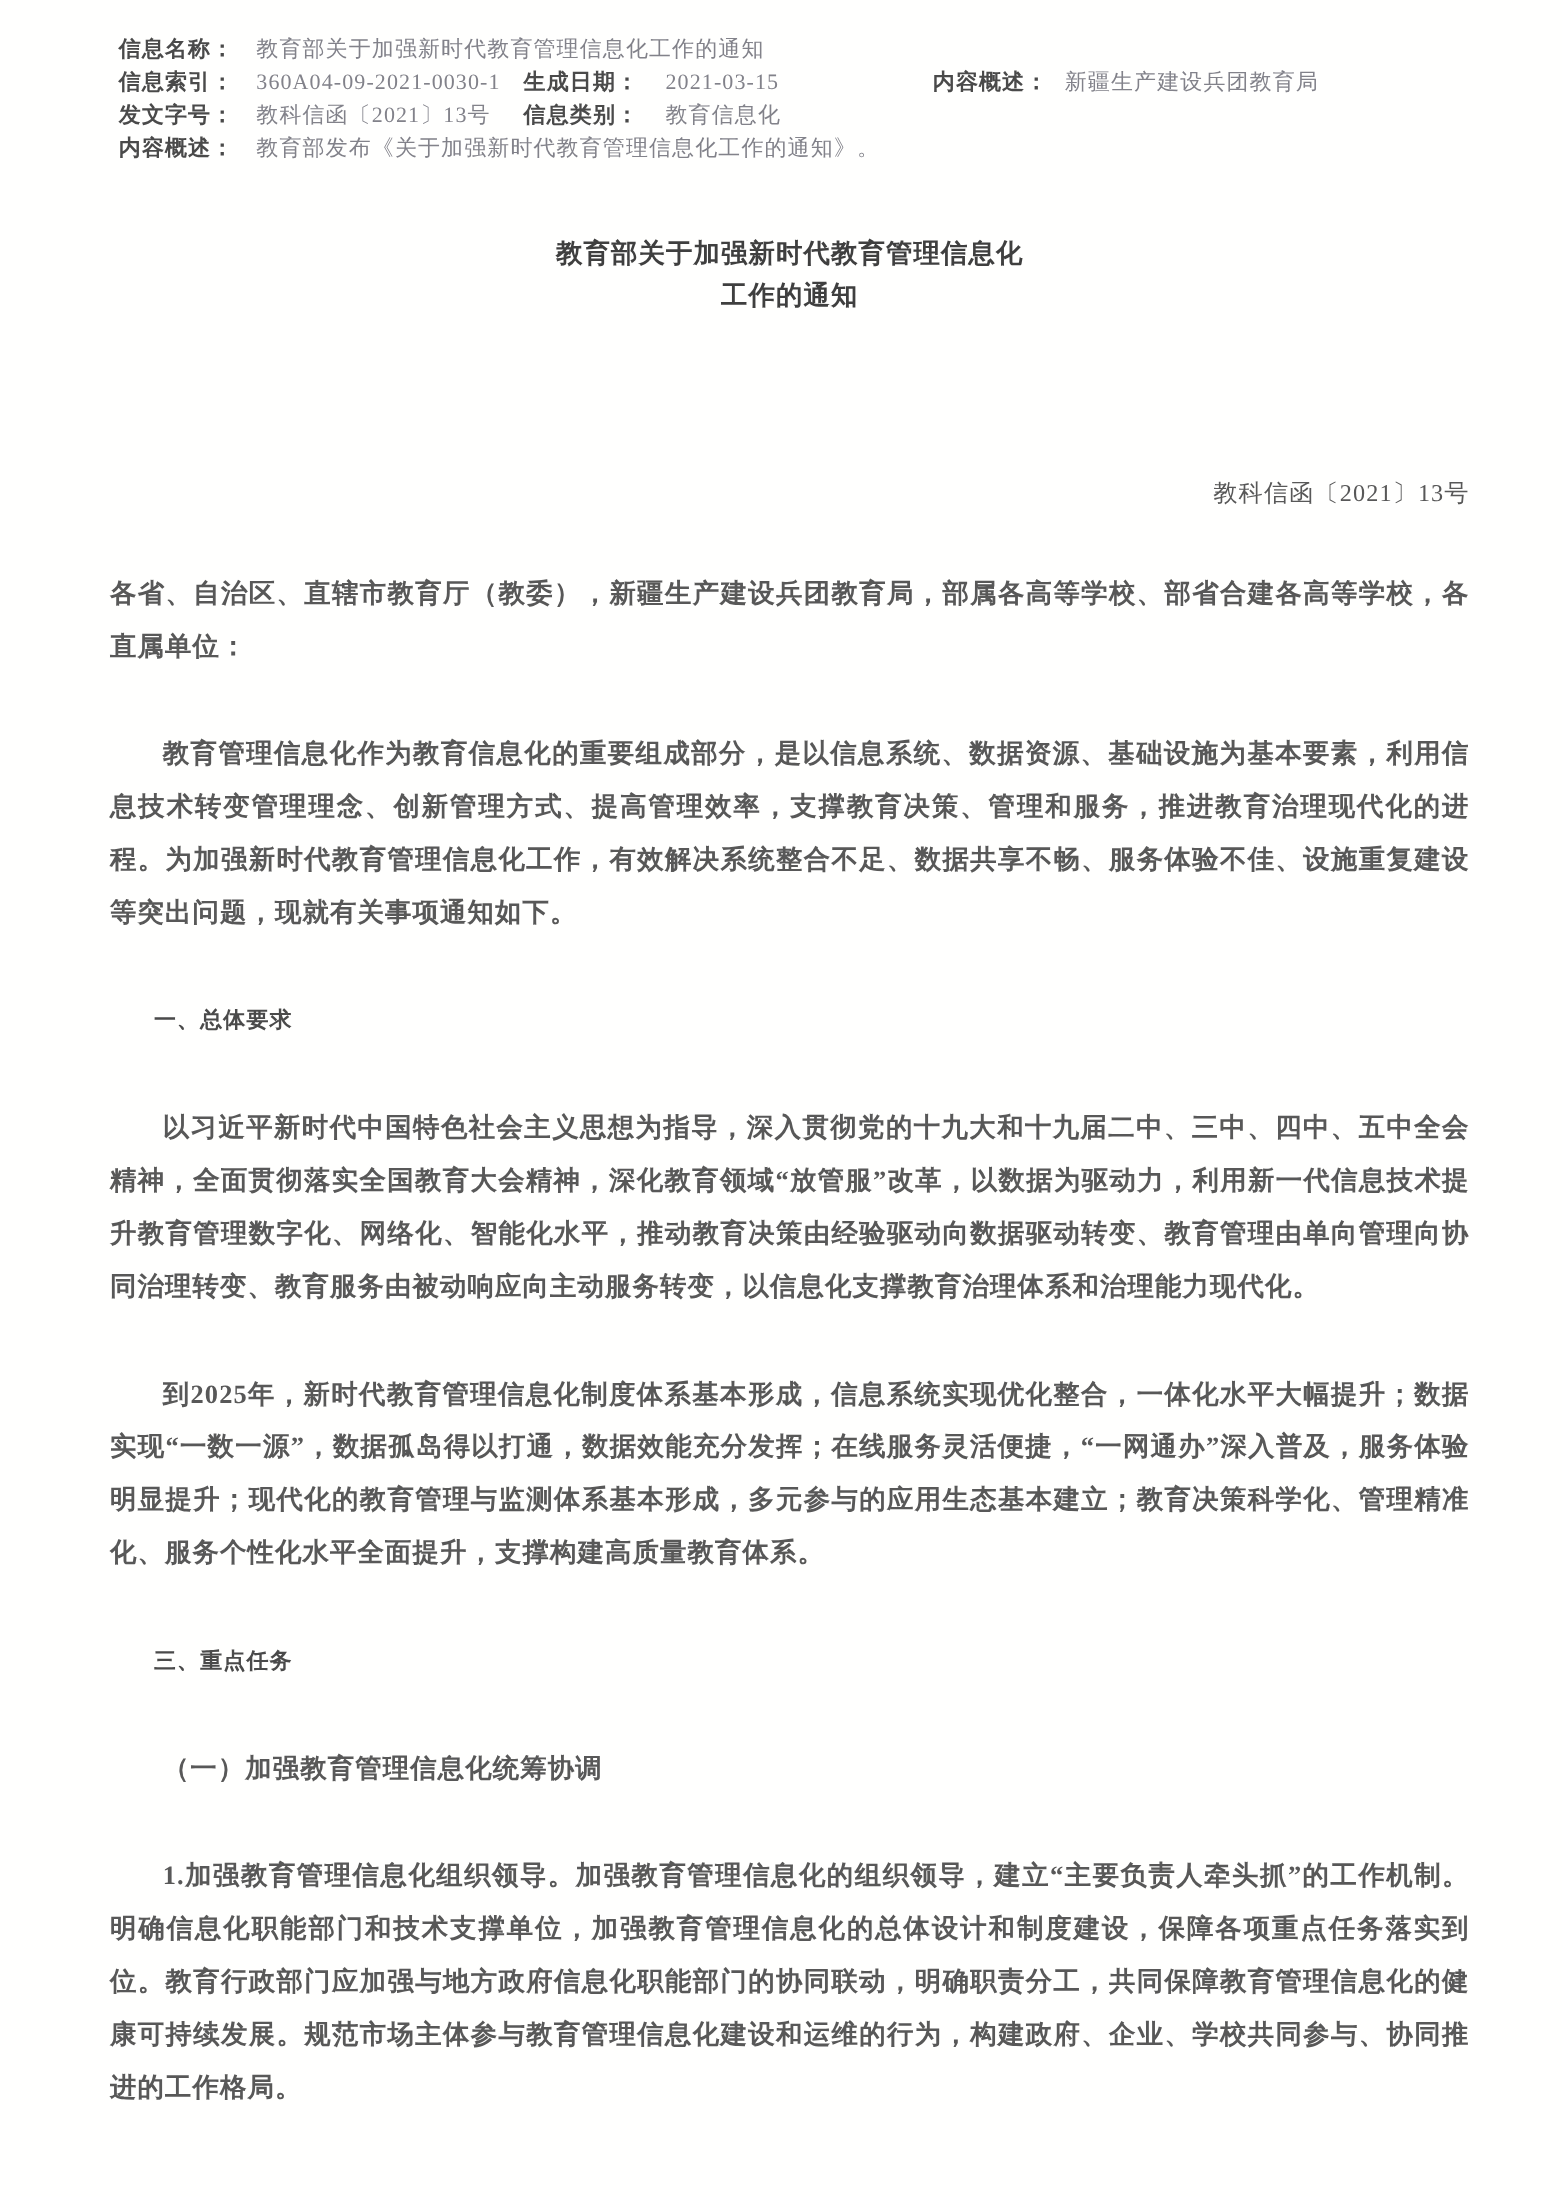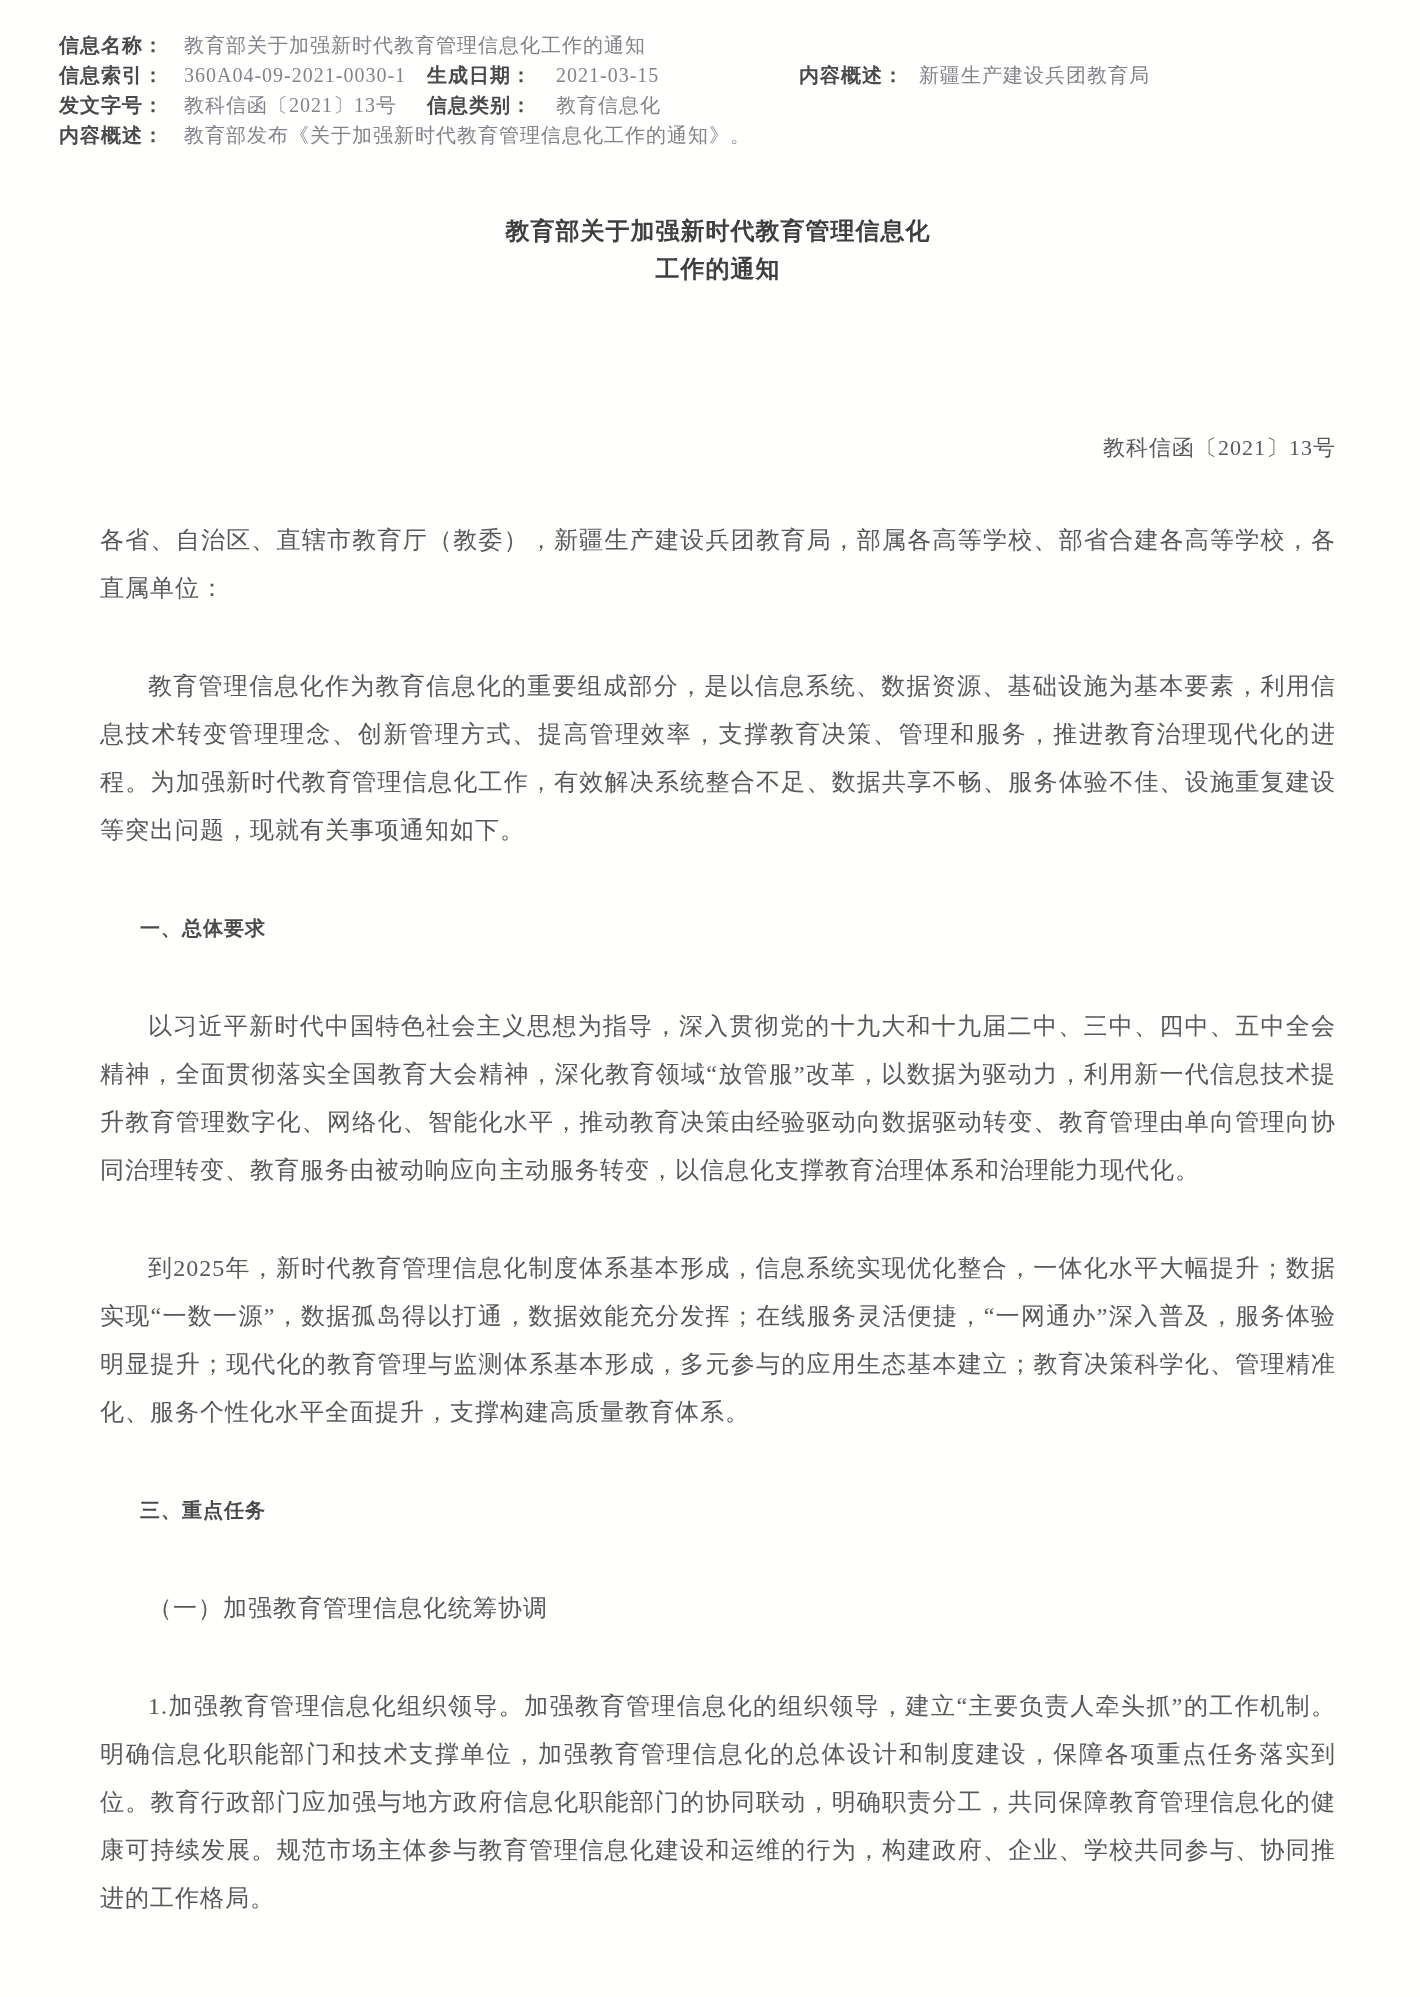--- a/index.html
+++ b/index.html
@@ -17,21 +17,21 @@
     height: 1997px;
     background: var(--page_bg);
     overflow: hidden;
     font-family: "Liberation Serif", "DejaVu Serif", serif;
   }
   .page { position: relative; width: 1420px; height: 1997px; }
 
   
   .meta {
     padding-top: 30px;
-    margin-left: 59px;
+    margin-left: 108px;
     font-size: 20px;
     line-height: 30px;
   }
   .m-row { position: relative; height: 30px; }
   .m-label {
     position: absolute;
     font-weight: bold;
     color: var(--meta_label);
     white-space: nowrap;
     letter-spacing: 1px;
@@ -60,21 +60,21 @@
   }
   .title .tl { display: block; }
   .docnum {
     margin-top: 136px;
     text-align: right;
     font-size: 22px;
     line-height: 48px;
     color: var(--body_text);
     letter-spacing: 1px;
   }
-  p, h2, h3 { margin: 0; font-weight: normal; }
+  p, h2, h3 { margin: 0; font-weight: bold; }
   .para, .addressee, .subheading {
     font-size: 24px;
     line-height: 48px;
     text-align: justify;
     color: var(--body_text);
     letter-spacing: 1px;
   }
   .addressee { margin-top: 44px; }
   .para { text-indent: 2em; }
   .subheading { text-indent: 2em; }

